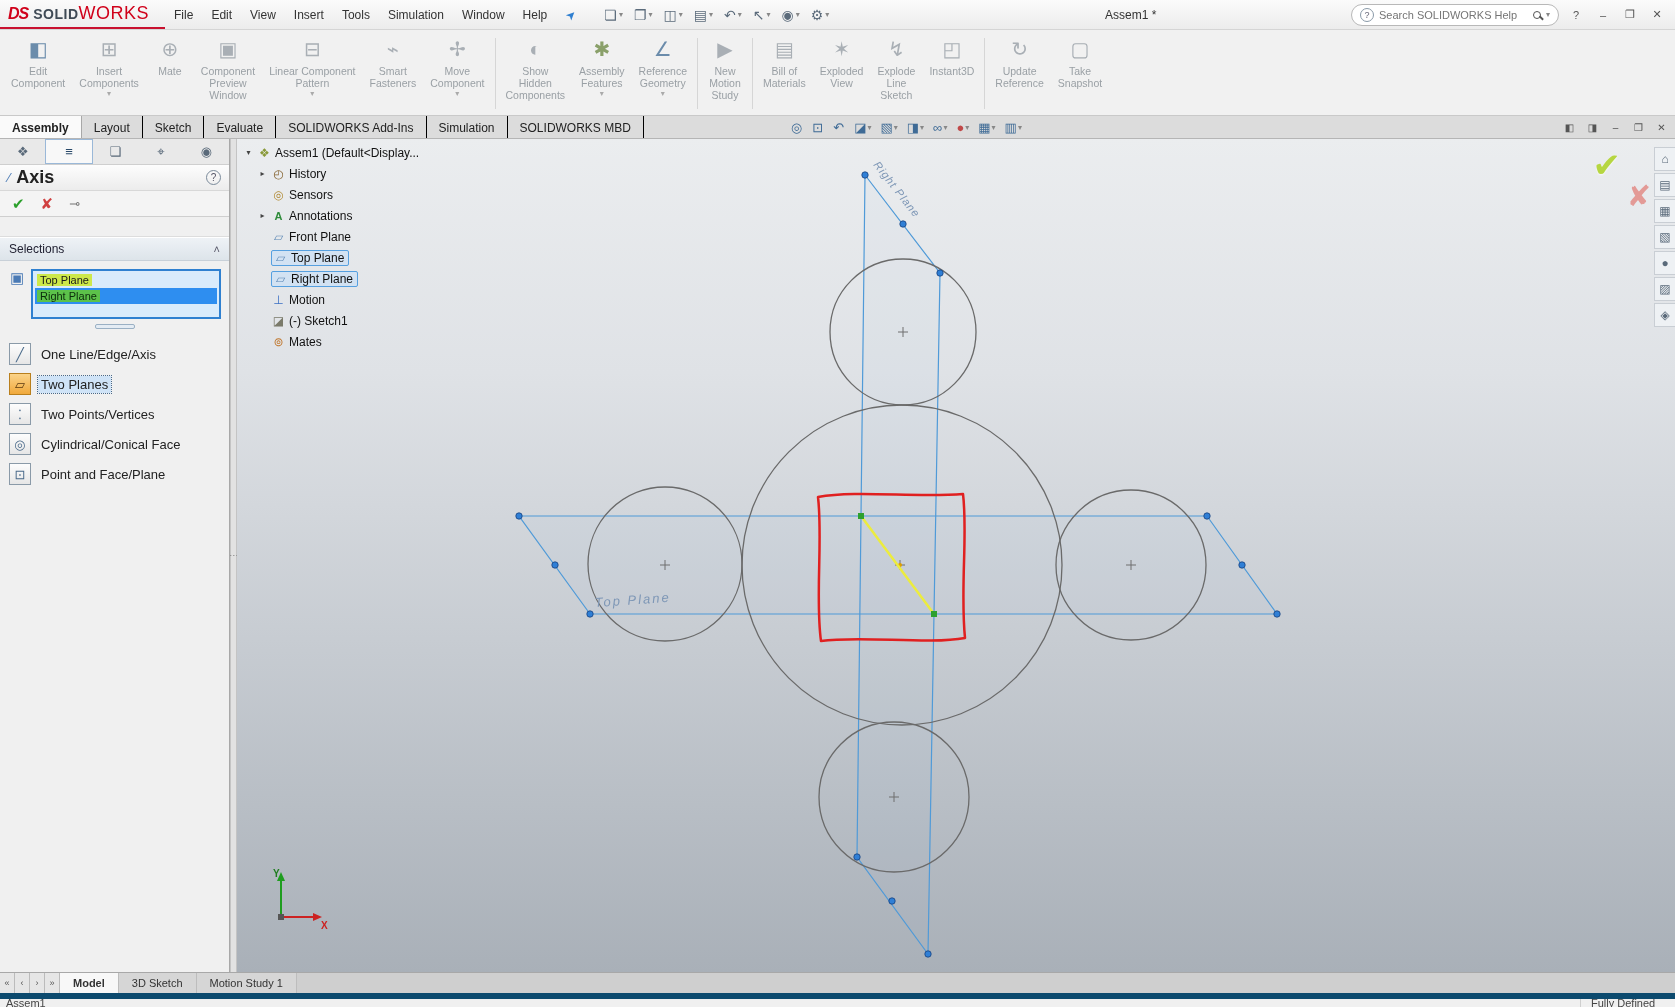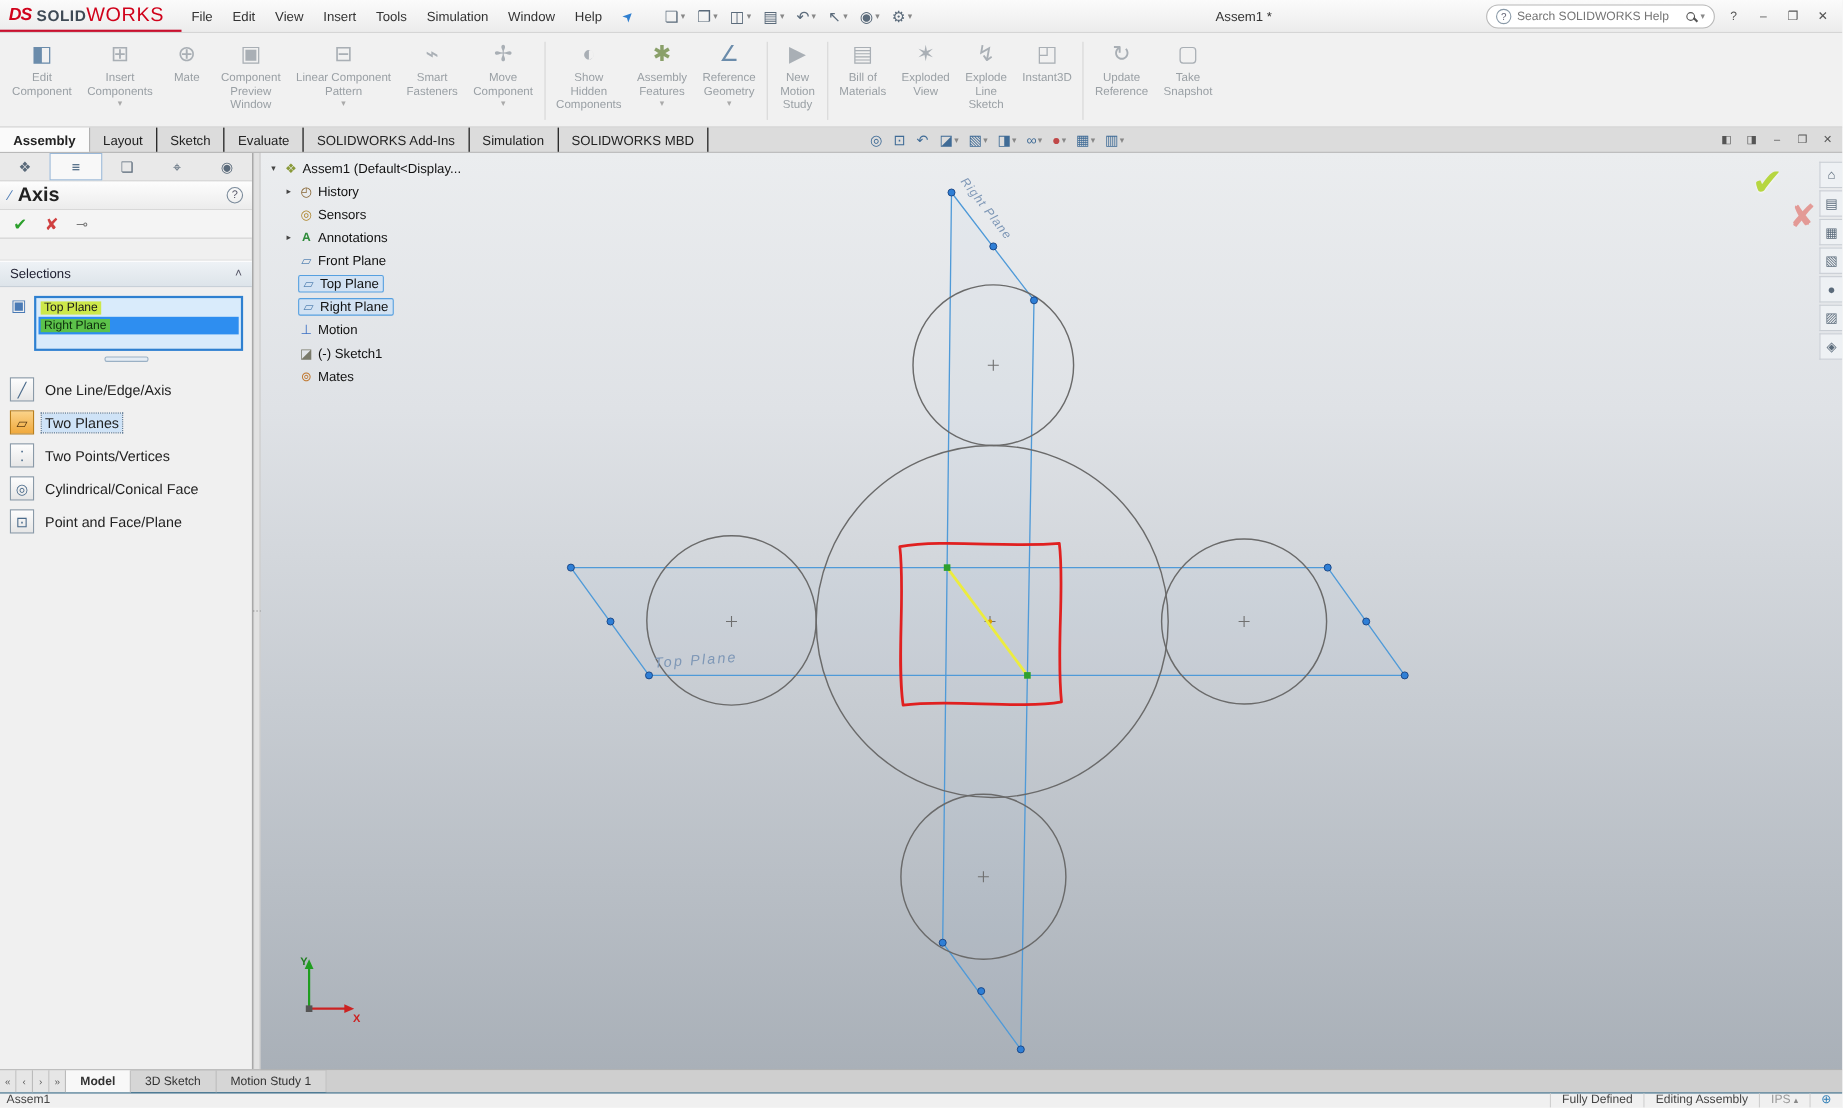--- a/index.html
+++ b/index.html
@@ -111,23 +111,23 @@
   
   .taskpane { position:absolute; right:0; top:8px; display:flex; flex-direction:column; gap:2px; }
   .tp-item { width:21px; height:24px; background:#eef1f4; border:1px solid #c9ced4; border-right:none; display:flex; align-items:center; justify-content:center; color:#5a6a7a; font-size:12px; }
 
   
   .motion-bar { height:21px; background:#d6d6d6; border-top:1px solid #a8a8a8; display:flex; align-items:stretch; font-size:11px; }
   .mb-nav { width:15px; display:flex; align-items:center; justify-content:center; background:#e6e6e6; border-right:1px solid #bbb; color:#555; font-size:9px; }
   .mb-tab { padding:0 13px; display:flex; align-items:center; border-right:1px solid #bdbdbd; color:#333; }
   .mb-tab.active { background:#f8f8f8; font-weight:bold; }
   .mb-rest { flex:1; background:#cfcfcf; }
-  .status-bar { height:14px; background:#f0f0f0; border-top:1px solid #0c4a6e; display:flex; align-items:center; font-size:11px; line-height:13px; color:#444; }
+  .status-bar { height:14px; background:#f0f0f0; border-top:6px solid #0c4a6e; display:flex; align-items:center; font-size:11px; line-height:13px; color:#444; }
   .sb-doc { padding-left:6px; }
-  .sb-right { margin-left:auto; display:flex; align-items:center; height:100%; }
+  .sb-right { margin-left:auto; display:flex; align-items:center; height:100%;flex-direction:column; }
   .sb-cell { padding:0 10px; border-left:1px solid #cfcfcf; height:100%; display:flex; align-items:center; gap:3px; }
   .sb-units { color:#999; }
   .sb-net { color:#2e7db5; font-size:11px; }
 </style>
 </head>
 <body>
 
 <div id="app">
 
   <div class="menubar">

